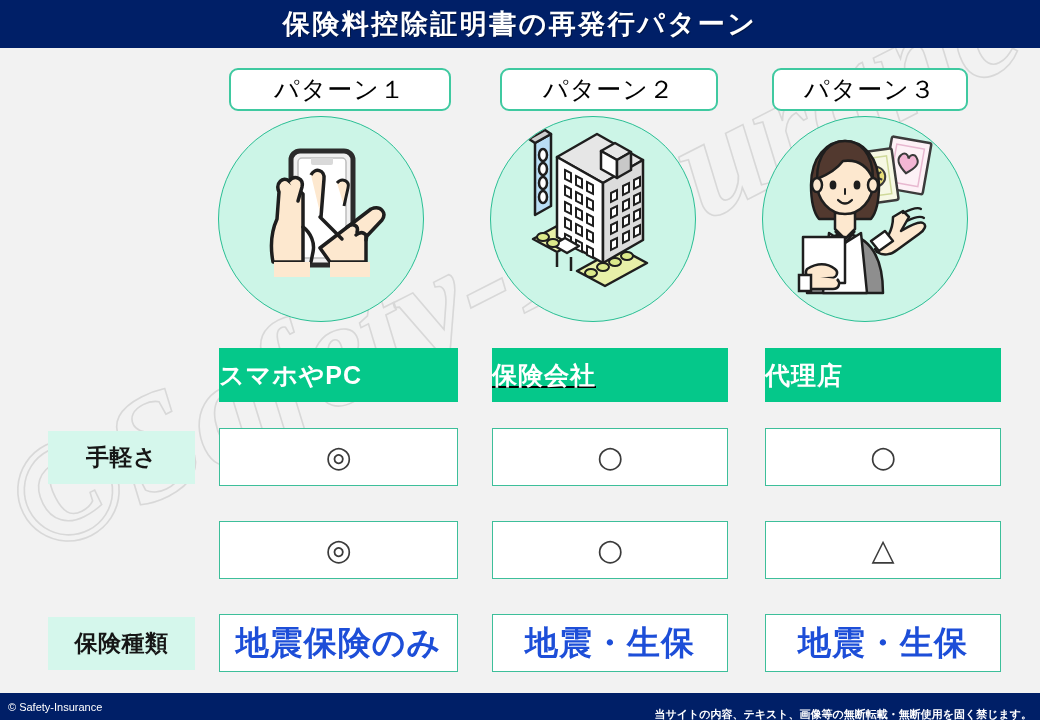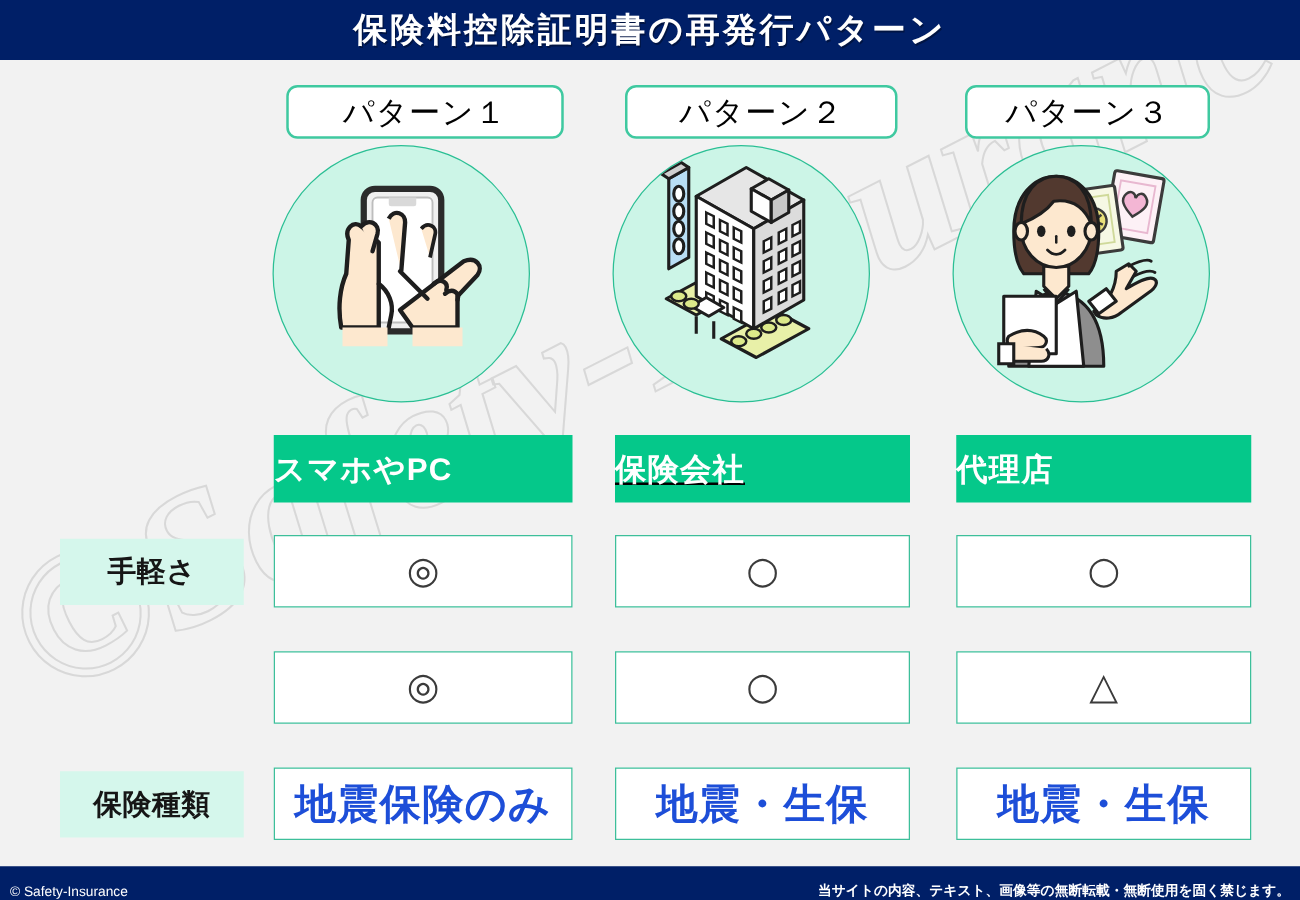--- a/index.html
+++ b/index.html
@@ -158,21 +158,21 @@
 
   
   #footer-bar {
     position: absolute;
     left: 0; top: 693px;
     width: 1040px;
     height: 27px;
     background: #001f67;
     z-index: 5;
     display: flex;
-    align-items: flex-end;
+    align-items: center;
     justify-content: space-between;
     box-sizing: border-box;
     padding: 0 8px;
   }
   #footer-bar .foot-left {
     color: #ffffff;
     font-size: 11px;
     white-space: nowrap;
   }
   #footer-bar .foot-right {

